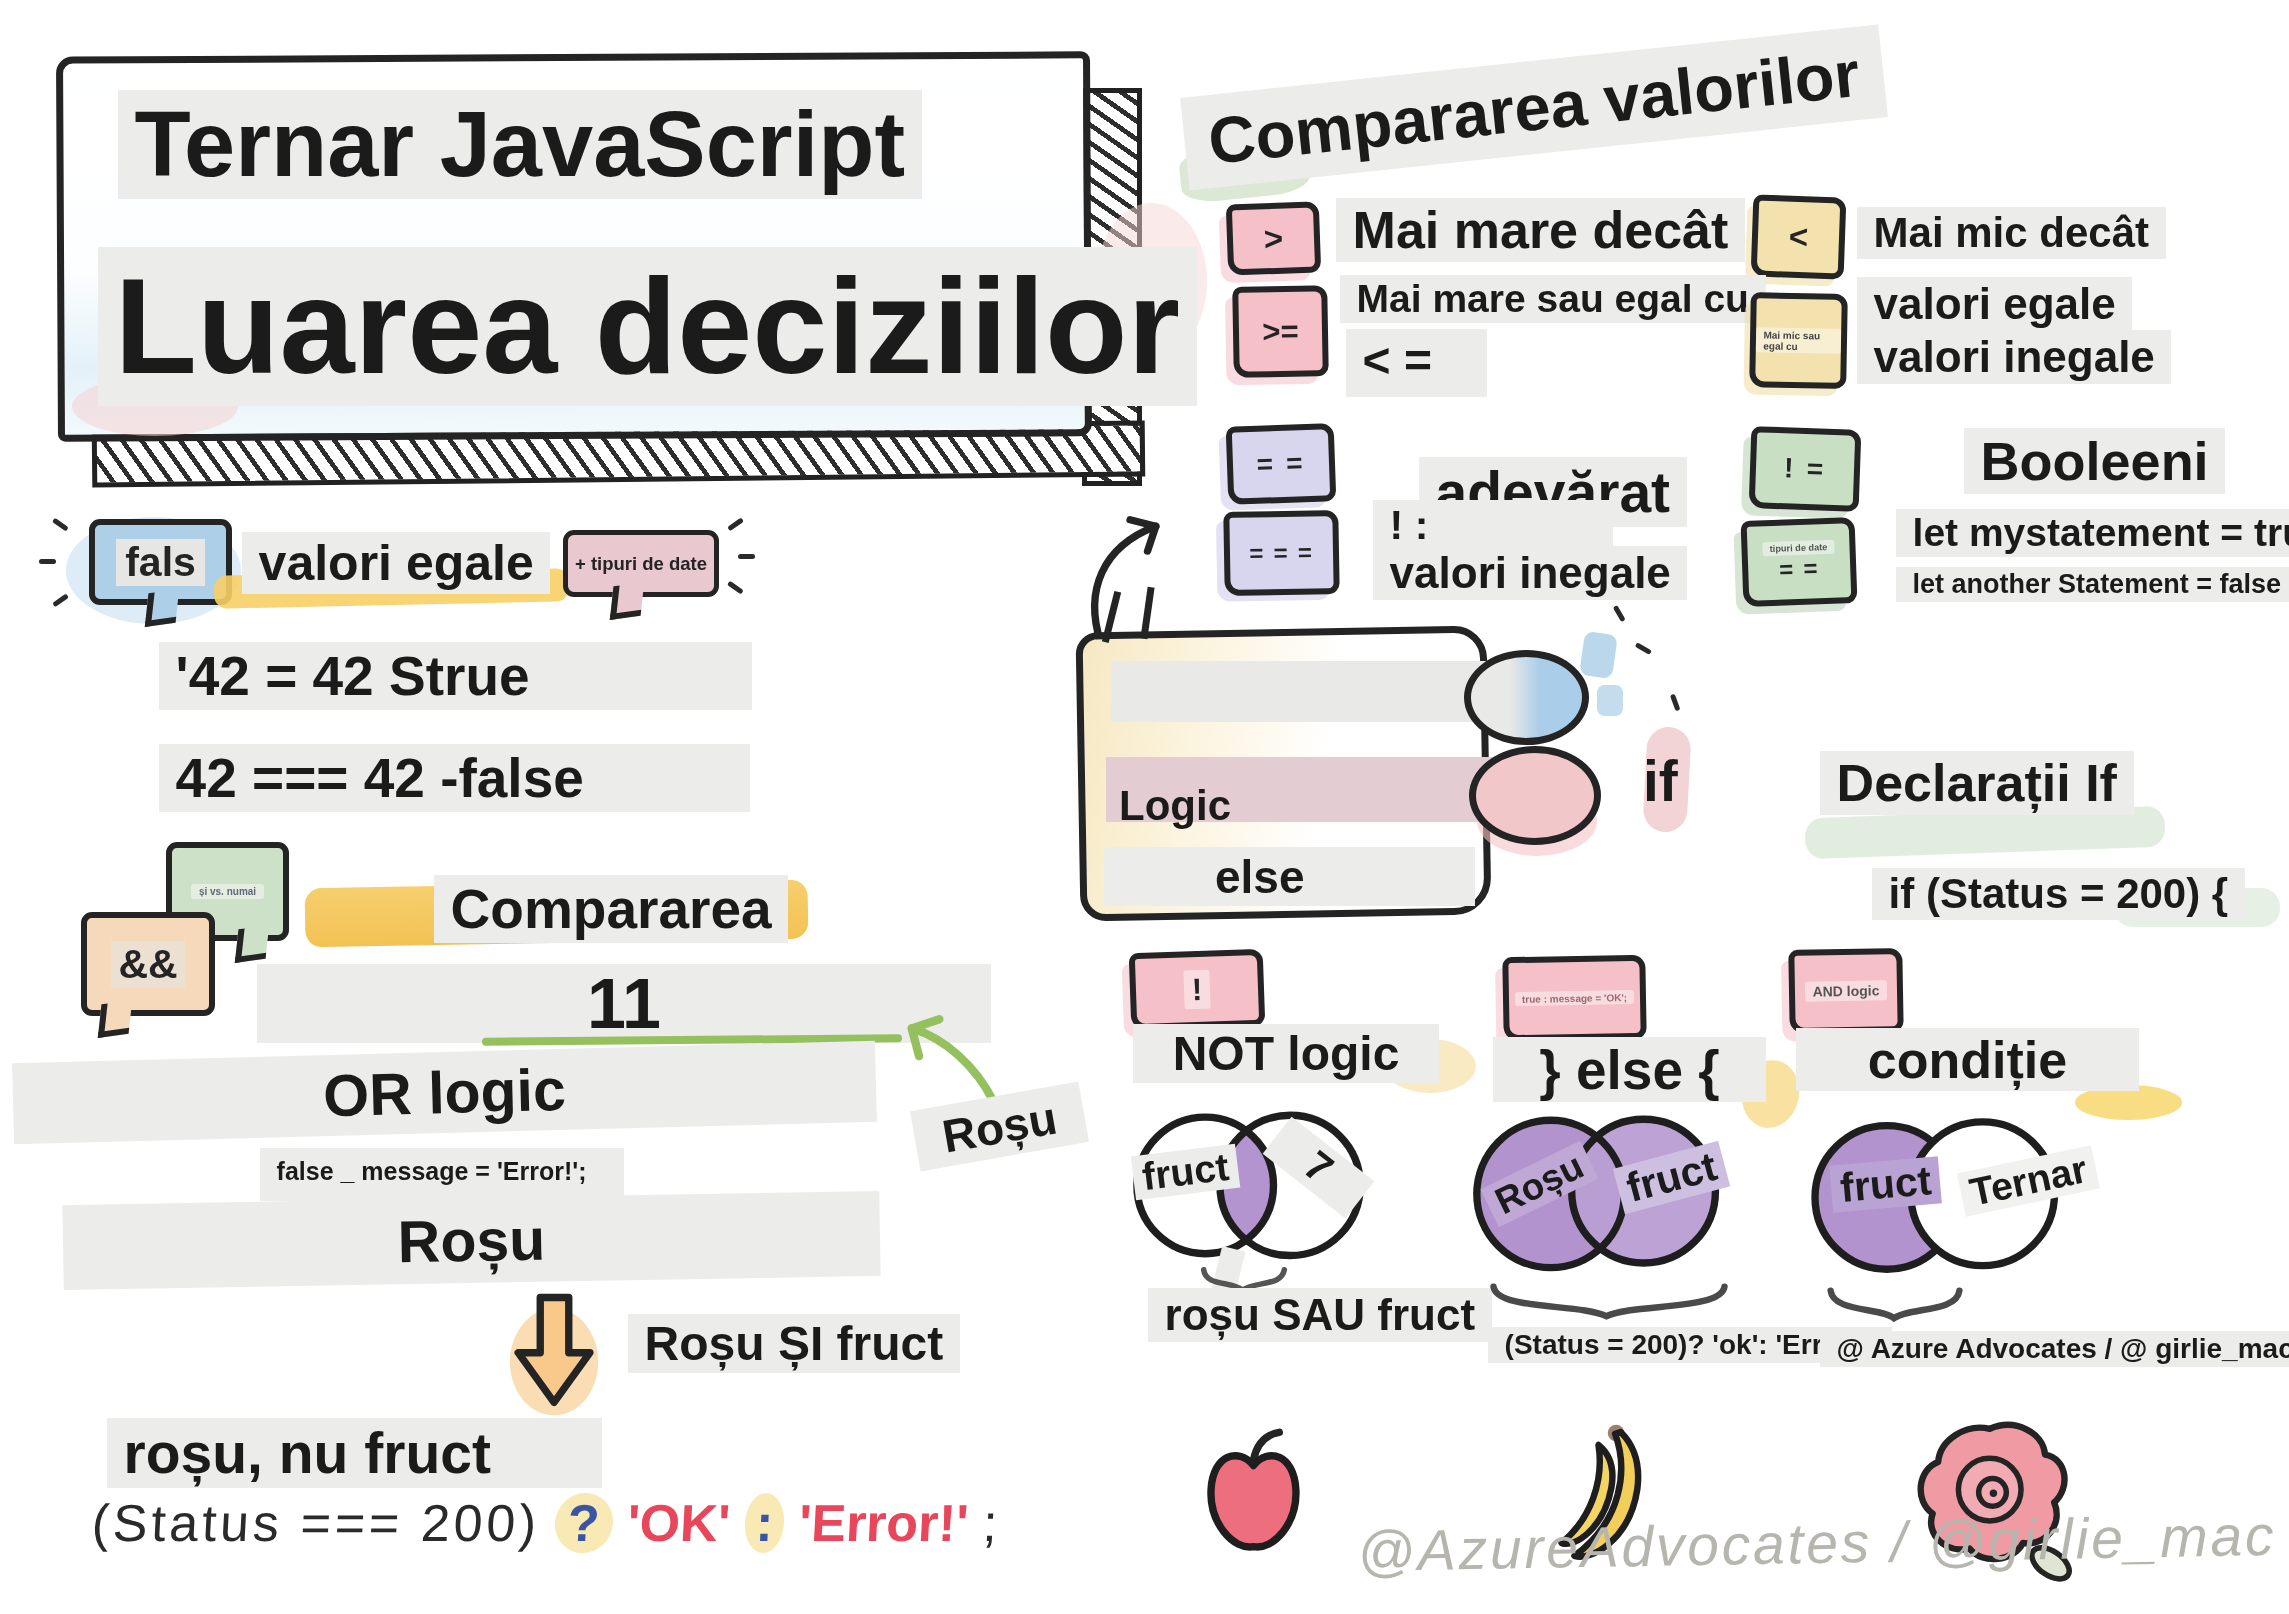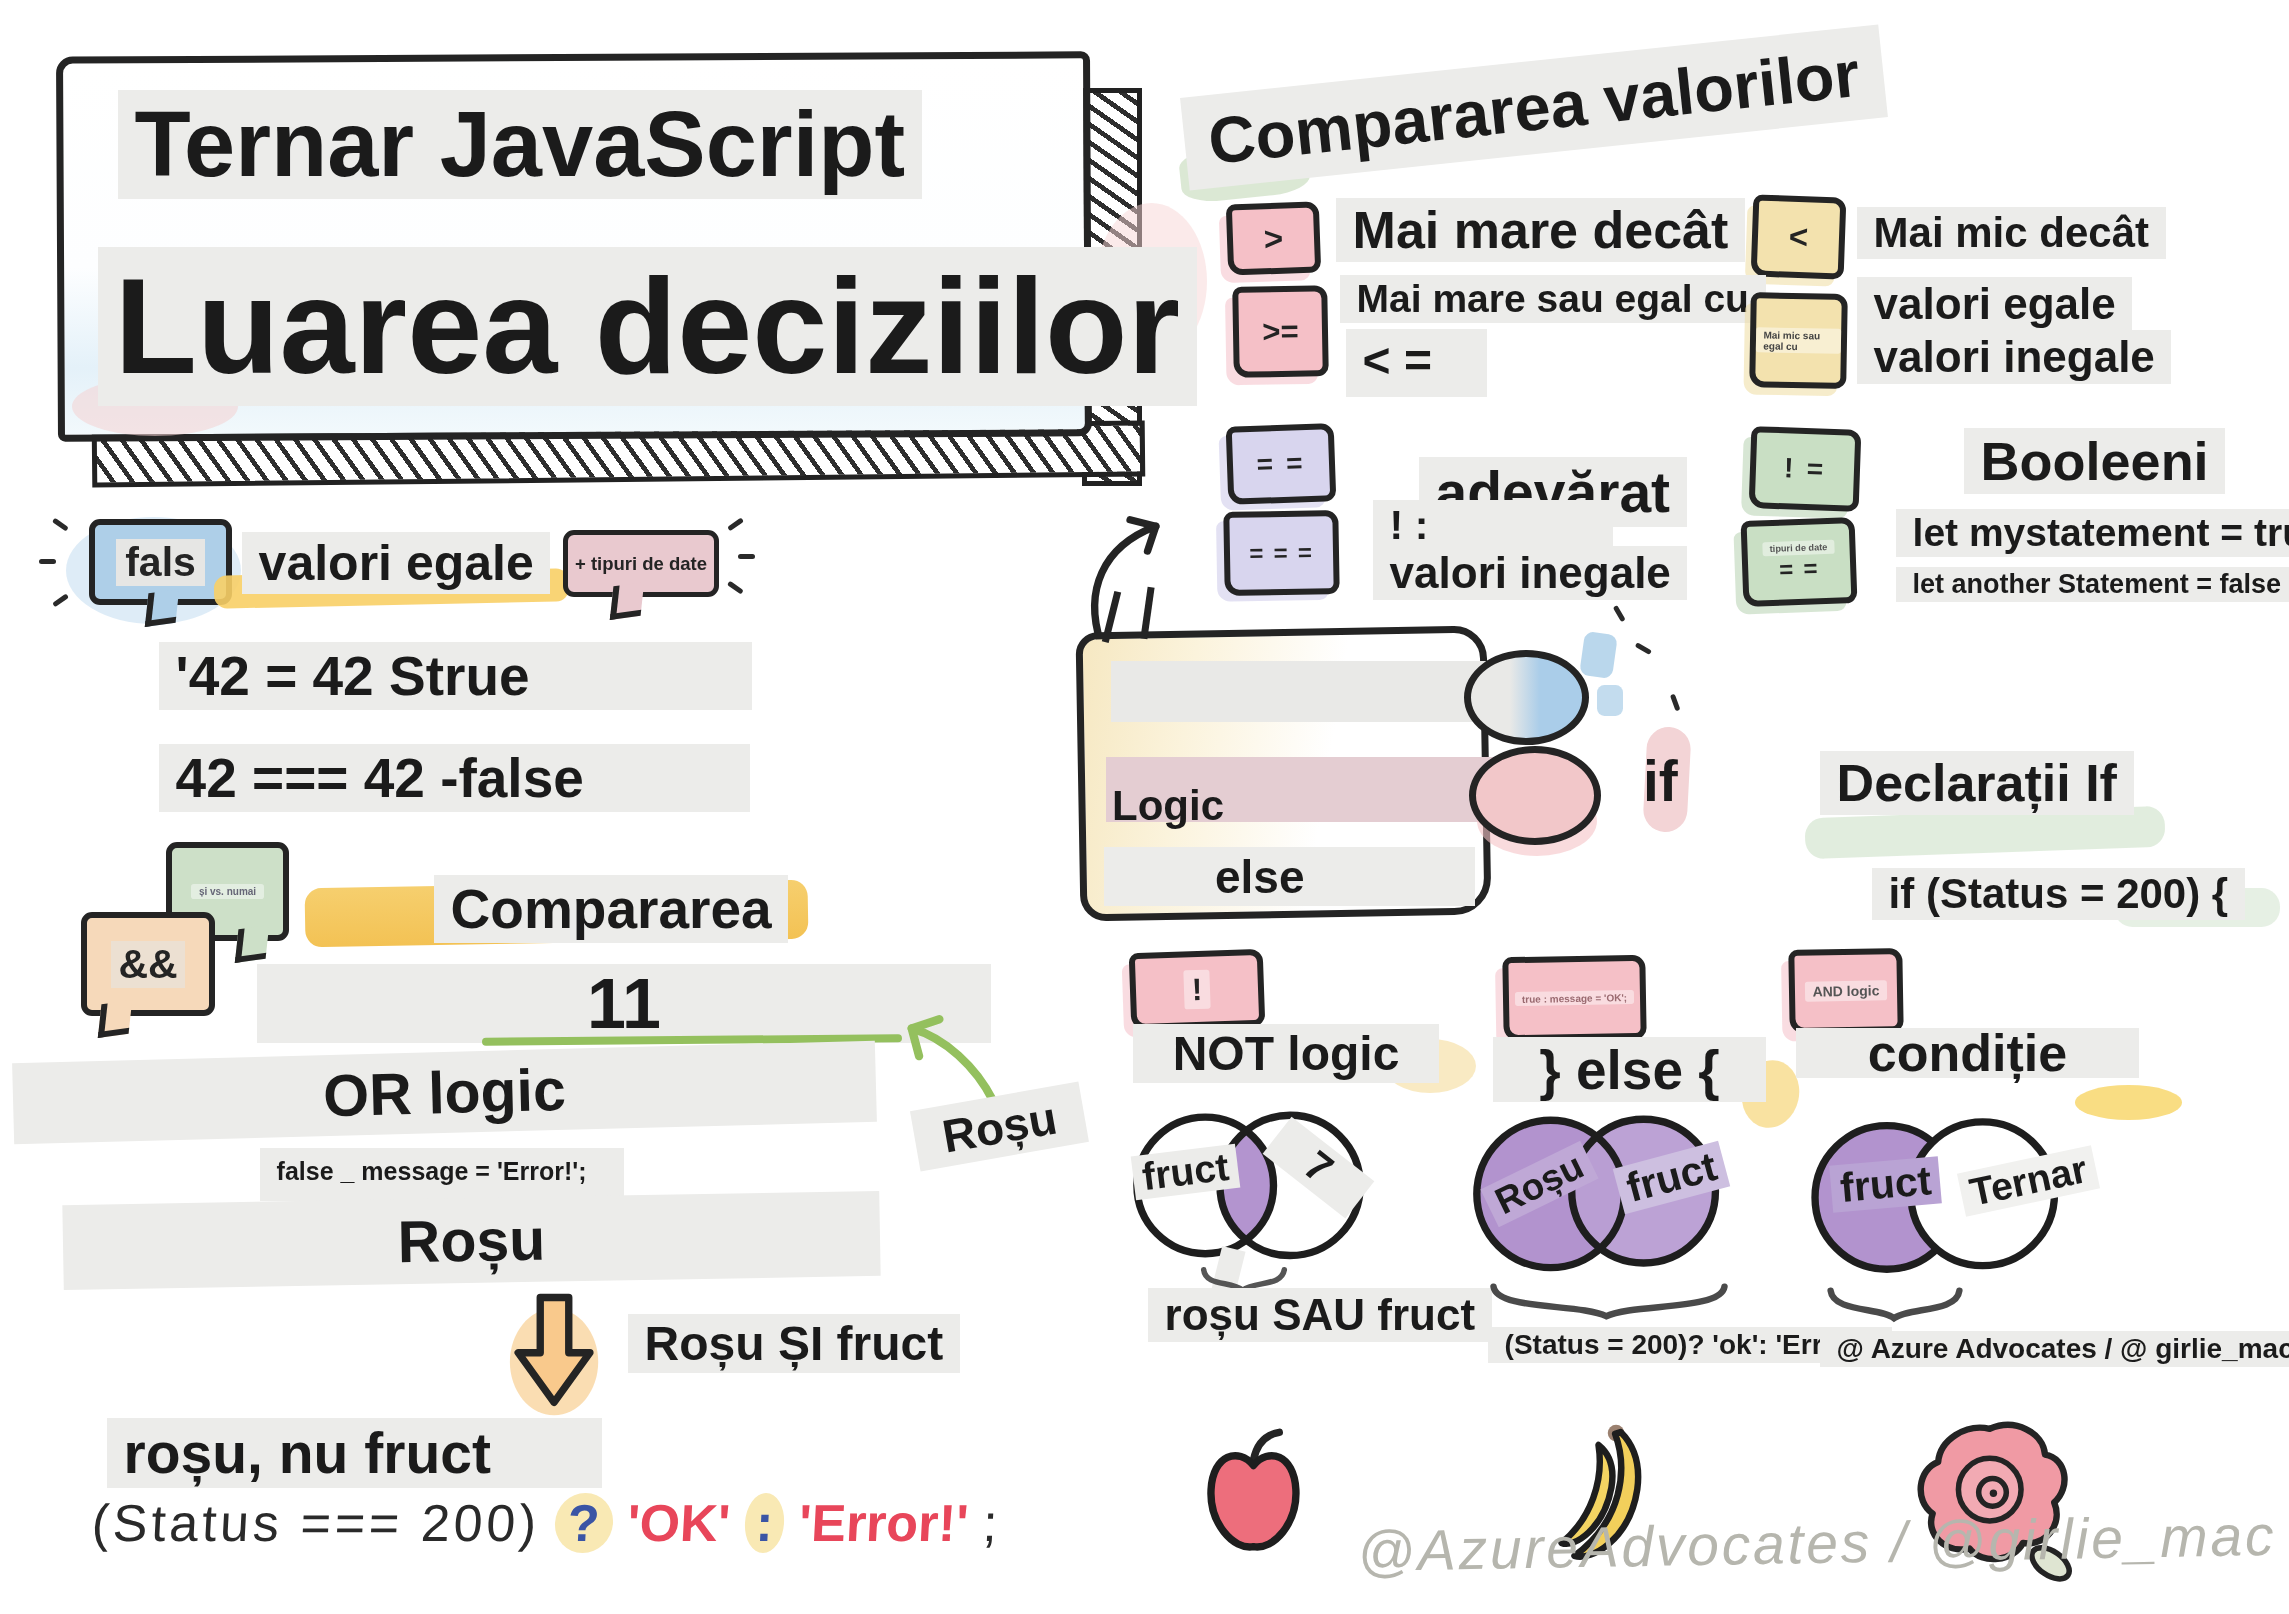--- a/index.html
+++ b/index.html
@@ -143,21 +143,21 @@
   <div class="abs" style="left:1144px;top:587px;width:7.4px;height:52px;background:#242424;transform:rotate(8deg);"></div>
 
   <div class="abs" style="left:1111px;top:661px;width:417px;height:61px;background:#e9e9e7;"></div>
   <div class="abs" style="left:1464px;top:650px;width:111px;height:81px;border:7.4px solid #242424;border-radius:50%;background:linear-gradient(90deg,#e9e9e7 35%,#aacde9 62%);"></div>
   <div class="blob" style="left:1582px;top:633px;width:33px;height:44px;background:#a9cde7;opacity:.8;border-radius:9.2px;transform:rotate(8deg);"></div>
   <div class="blob" style="left:1597px;top:685px;width:26px;height:31px;background:#a9cde7;opacity:.7;border-radius:7.4px;"></div>
   <div class="spark" style="left:1611px;top:611px;transform:rotate(60deg);"></div>
   <div class="spark" style="left:1635px;top:646px;transform:rotate(30deg);"></div>
 
   <div class="abs" style="left:1106px;top:757px;width:417px;height:65px;background:#e4cdd2;display:flex;align-items:center;">
-    <span style="font-size:42px;font-weight:600;padding-left:6px;margin-top:33px;">Logic</span>
+    <span style="font-size:42px;font-weight:600;padding-left:13px;margin-top:33px;">Logic</span>
   </div>
   <div class="blob" style="left:1477px;top:786px;width:120px;height:70px;background:#f5c3c6;opacity:.6;"></div>
   <div class="abs" style="left:1469px;top:746px;width:118px;height:85px;border:7.4px solid #242424;border-radius:50%;background:#f2c7c9;"></div>
   <div class="blob" style="left:1645px;top:727px;width:44px;height:105px;background:#f3d4d6;border-radius:22px;transform:rotate(3deg);"></div>
   <div class="abs" style="left:1643px;top:748px;font-size:57px;font-weight:600;">if</div>
   <div class="spark" style="left:1667px;top:700px;transform:rotate(70deg);"></div>
   <div class="band" style="left:1104px;top:847px;width:371px;height:59px;font-size:46px;padding-left:111px;justify-content:flex-start;box-sizing:border-box;">else</div>
 
   <div class="blob" style="left:1805px;top:812px;width:360px;height:41px;background:#dcead8;opacity:.85;border-radius:18.5px;transform:rotate(-2deg);"></div>
   <div class="blob" style="left:2114px;top:888px;width:166px;height:39px;background:#dcead8;opacity:.7;border-radius:18.5px;"></div>
@@ -206,21 +206,21 @@
   <svg style="left:1543px;top:1421px;" width="111" height="157" viewBox="0 0 120 170">
     <circle cx="79" cy="13" r="9" fill="#9b8170"></circle>
     <path d="M60,26 C66,64 52,106 20,132 C34,138 66,116 74,72 C78,48 70,34 60,26 Z" fill="#f4d462" stroke="#1e1e1e" stroke-width="7" stroke-linejoin="round"></path>
     <path d="M78,14 C92,52 86,108 34,146 C52,152 94,128 102,74 C106,44 96,24 84,12 Z" fill="#f2cf5b" stroke="#1e1e1e" stroke-width="7" stroke-linejoin="round"></path>
   </svg>
 
   <div class="sticky pink" style="left:1789px;top:949px;width:102px;height:72px;transform:rotate(-1deg);">
       <span class="inner-note" style="font-size:14px;color:#555;font-weight:600;">AND logic</span>
     </div>
   <div class="blob" style="left:2075px;top:1085px;width:107px;height:35px;background:#f8d976;opacity:.9;"></div>
-  <div class="band" style="left:1796px;top:1028px;width:343px;height:50px;font-size:52px;">condiție</div>
+  <div class="band" style="left:1796px;top:1028px;width:343px;height:63px;font-size:52px;">condiție</div>
   <svg style="left:1802px;top:1109px;" width="295" height="175" viewBox="0 0 320 190">
     <circle cx="92" cy="96" r="78" fill="#b293ce"></circle>
     <circle cx="92" cy="96" r="78" fill="none" stroke="#1e1e1e" stroke-width="8"></circle>
     <circle cx="196" cy="92" r="78" fill="#ffffff" stroke="#1e1e1e" stroke-width="8"></circle>
   </svg>
   <div class="vennlabel" style="left:1831px;top:1161px;font-size:41px;background:#b9a3d4;transform:rotate(-5deg);">fruct</div>
   <div class="vennlabel" style="left:1960px;top:1159px;font-size:39px;background:#f1f1ef;transform:rotate(-12deg);">Ternar</div>
   <svg style="left:1826px;top:1285px;" width="138" height="37" viewBox="0 0 150 40">
     <path d="M5,6 C8,30 60,24 74,36 C90,24 142,30 145,6" fill="none" stroke="#4a4a4a" stroke-width="7" stroke-linecap="round"></path>
   </svg>

